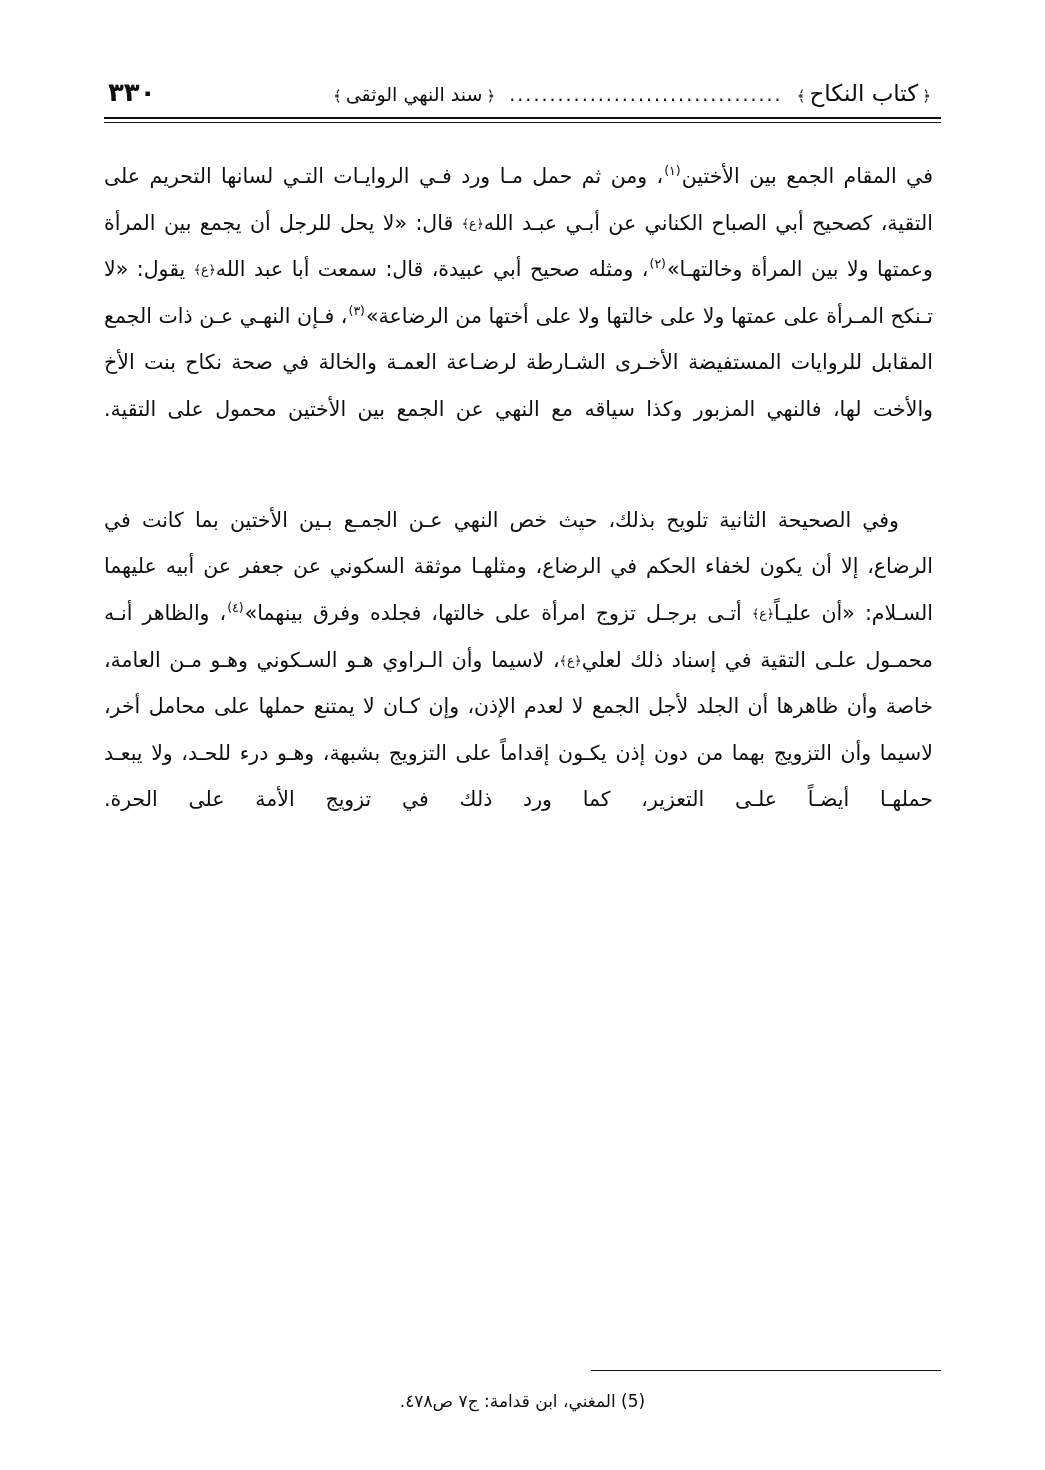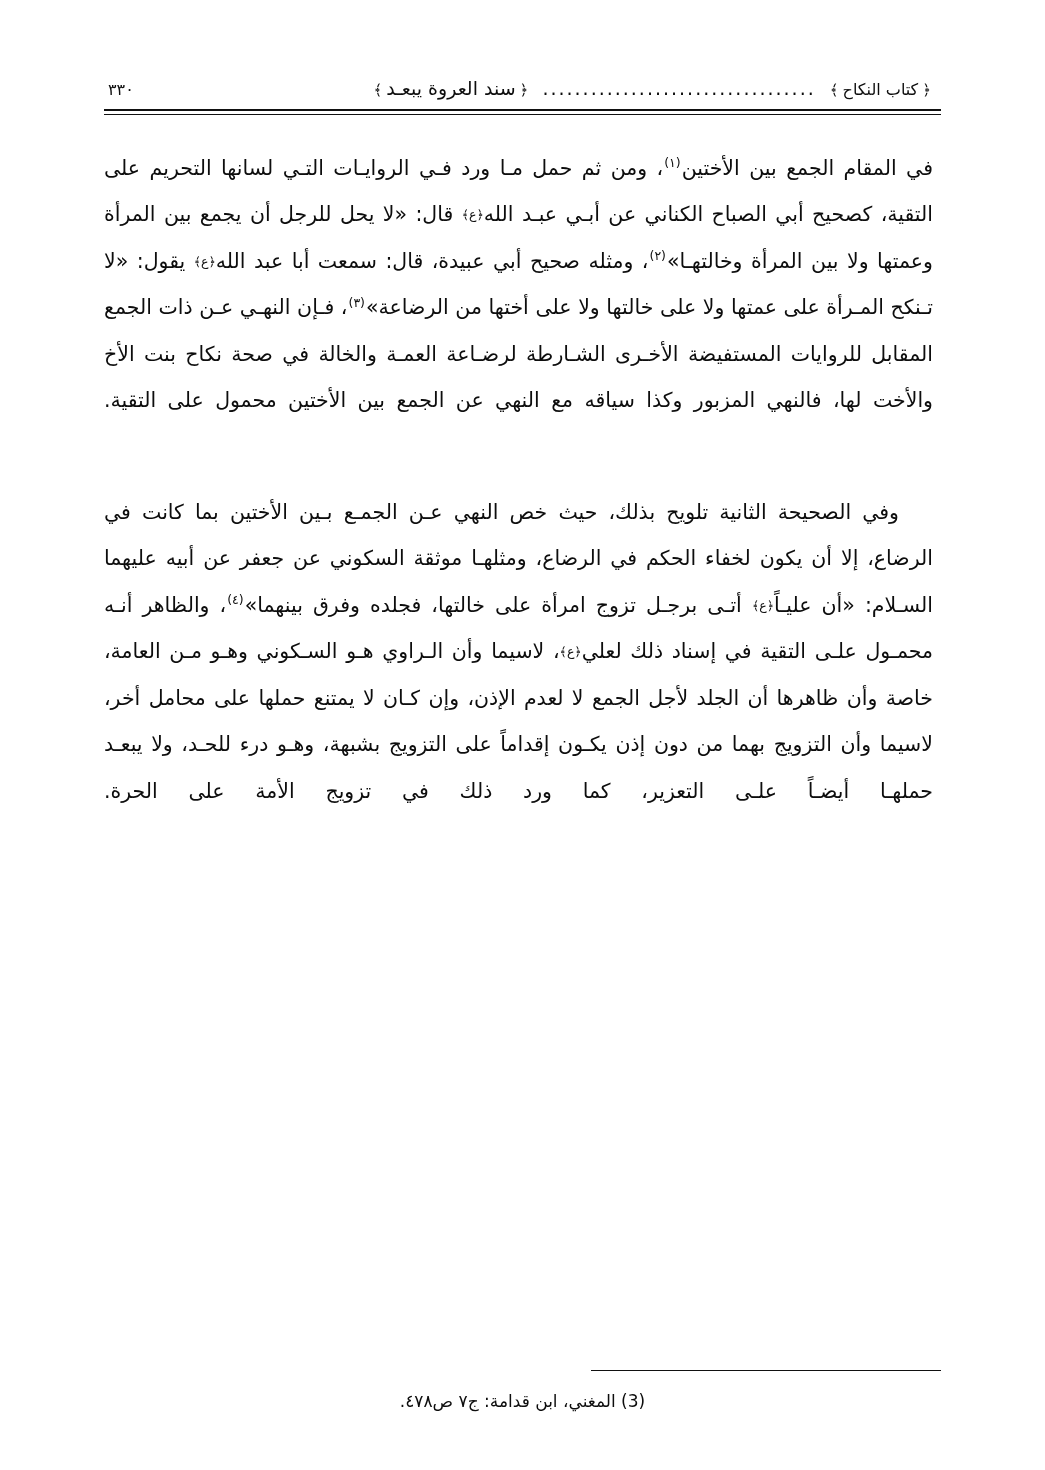--- a/index.html
+++ b/index.html
@@ -33,35 +33,36 @@
     line-height: 1.2;
     white-space: nowrap;
     padding: 0 6px 0 4px;
   }
   .header-right {
     display: flex;
     align-items: baseline;
     gap: 0;
   }
   .hdr-chapter {
-    font-size: 16px;
+    font-size: 23px;
     letter-spacing: 0px;
     margin-top: 46px;
   }
   .hdr-dots {
     font-size: 19px;
     letter-spacing: 2px;
     padding: 0 10px;
   }
   .hdr-book {
     font-size: 19px;
   }
   .hdr-page {
-    font-size: 16px;
+    font-size: 26px;
     letter-spacing: 1px;
+    font-weight: bold;
   }
   .orn {
     font-size: 15px;
     padding: 0 4px;
     vertical-align: 1px;
   }
   .rule-double {
     margin-top: 9px;
     border-top: 2.3px solid #111;
     border-bottom: 1px solid #111;
@@ -132,33 +133,33 @@
 
 <div class="page">
 
   <div class="header">
     <div class="header-right">
       <span class="orn">﴿</span>
       <span class="hdr-chapter">كتاب النكاح</span>
       <span class="orn">﴾</span>
       <span class="hdr-dots">..................................</span>
       <span class="orn">﴿</span>
-      <span class="hdr-book">سند العروة يبعـد</span>
+      <span class="hdr-book">سند النهي الوثقى</span>
       <span class="orn">﴾</span>
     </div>
     <div class="hdr-page">٣٣٠</div>
   </div>
 
   <div class="rule-double"></div>
 
   <div class="body-text">
     <p>في المقام الجمع بين الأختين<sup class="fn">(١)</sup>، ومن ثم حمل مـا ورد فـي الروايـات التـي لسانها التحريم على التقية، كصحيح أبي الصباح الكناني عن أبـي عبـد الله<span class="pbuh">﴿ع﴾</span> قال: «لا يحل للرجل أن يجمع بين المرأة وعمتها ولا بين المرأة وخالتهـا»<sup class="fn">(٢)</sup>، ومثله صحيح أبي عبيدة، قال: سمعت أبا عبد الله<span class="pbuh">﴿ع﴾</span> يقول: «لا تـنكح المـرأة على عمتها ولا على خالتها ولا على أختها من الرضاعة»<sup class="fn">(٣)</sup>، فـإن النهـي عـن ذات الجمع المقابل للروايات المستفيضة الأخـرى الشـارطة لرضـاعة العمـة والخالة في صحة نكاح بنت الأخ والأخت لها، فالنهي المزبور وكذا سياقه مع النهي عن الجمع بين الأختين محمول على التقية.</p>
     <p class="indent">وفي الصحيحة الثانية تلويح بذلك، حيث خص النهي عـن الجمـع بـين الأختين بما كانت في الرضاع، إلا أن يكون لخفاء الحكم في الرضاع، ومثلهـا موثقة السكوني عن جعفر عن أبيه عليهما السـلام: «أن عليـاً<span class="pbuh">﴿ع﴾</span> أتـى برجـل تزوج امرأة على خالتها، فجلده وفرق بينهما»<sup class="fn">(٤)</sup>، والظاهر أنـه محمـول علـى التقية في إسناد ذلك لعلي<span class="pbuh">﴿ع﴾</span>، لاسيما وأن الـراوي هـو السـكوني وهـو مـن العامة، خاصة وأن ظاهرها أن الجلد لأجل الجمع لا لعدم الإذن، وإن كـان لا يمتنع حملها على محامل أخر، لاسيما وأن التزويج بهما من دون إذن يكـون إقداماً على التزويج بشبهة، وهـو درء للحـد، ولا يبعـد حملهـا أيضـاً علـى التعزير، كما ورد ذلك في تزويج الأمة على الحرة.</p>
   </div>
 
   <div class="footnote-area">
     <div class="fn-rule"></div>
     <div class="fn-list">
-      <div class="fn-item">(3) المغني، ابن قدامة: ج٧ ص٤٧٨.</div>
+      <div class="fn-item">(5) المغني، ابن قدامة: ج٧ ص٤٧٨.</div>
     </div>
   </div>
 
 </div>
 
 </body></html>

